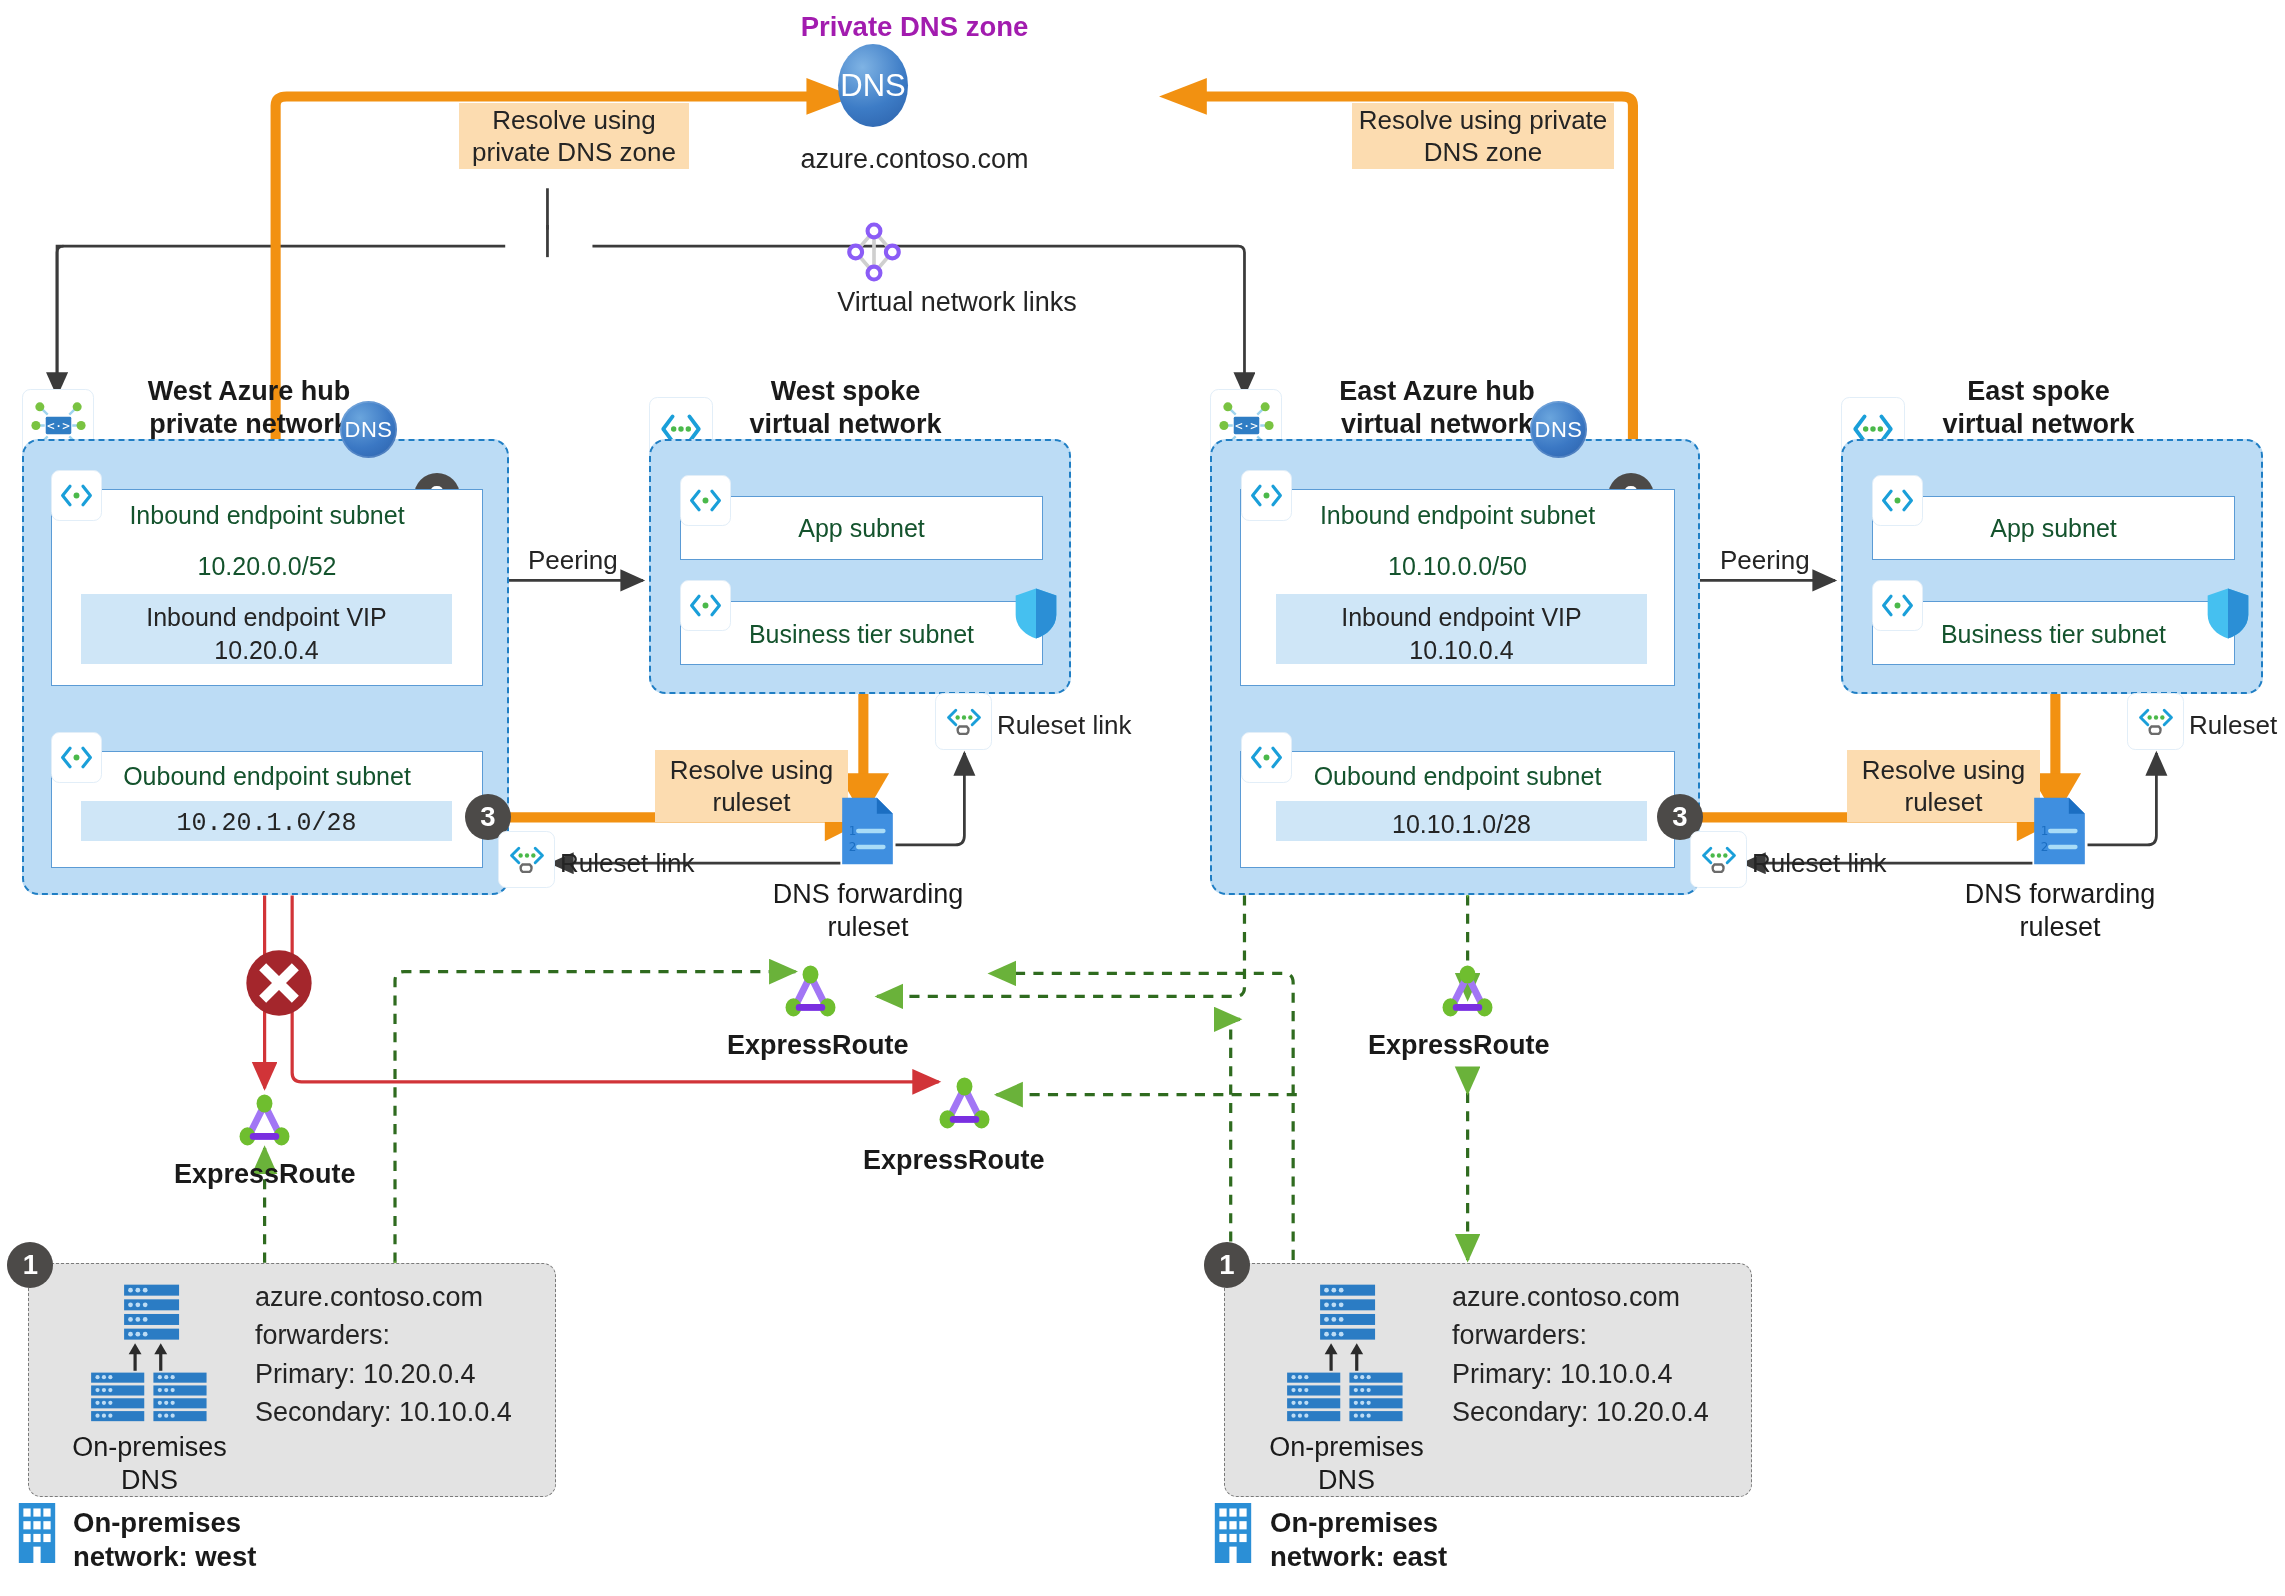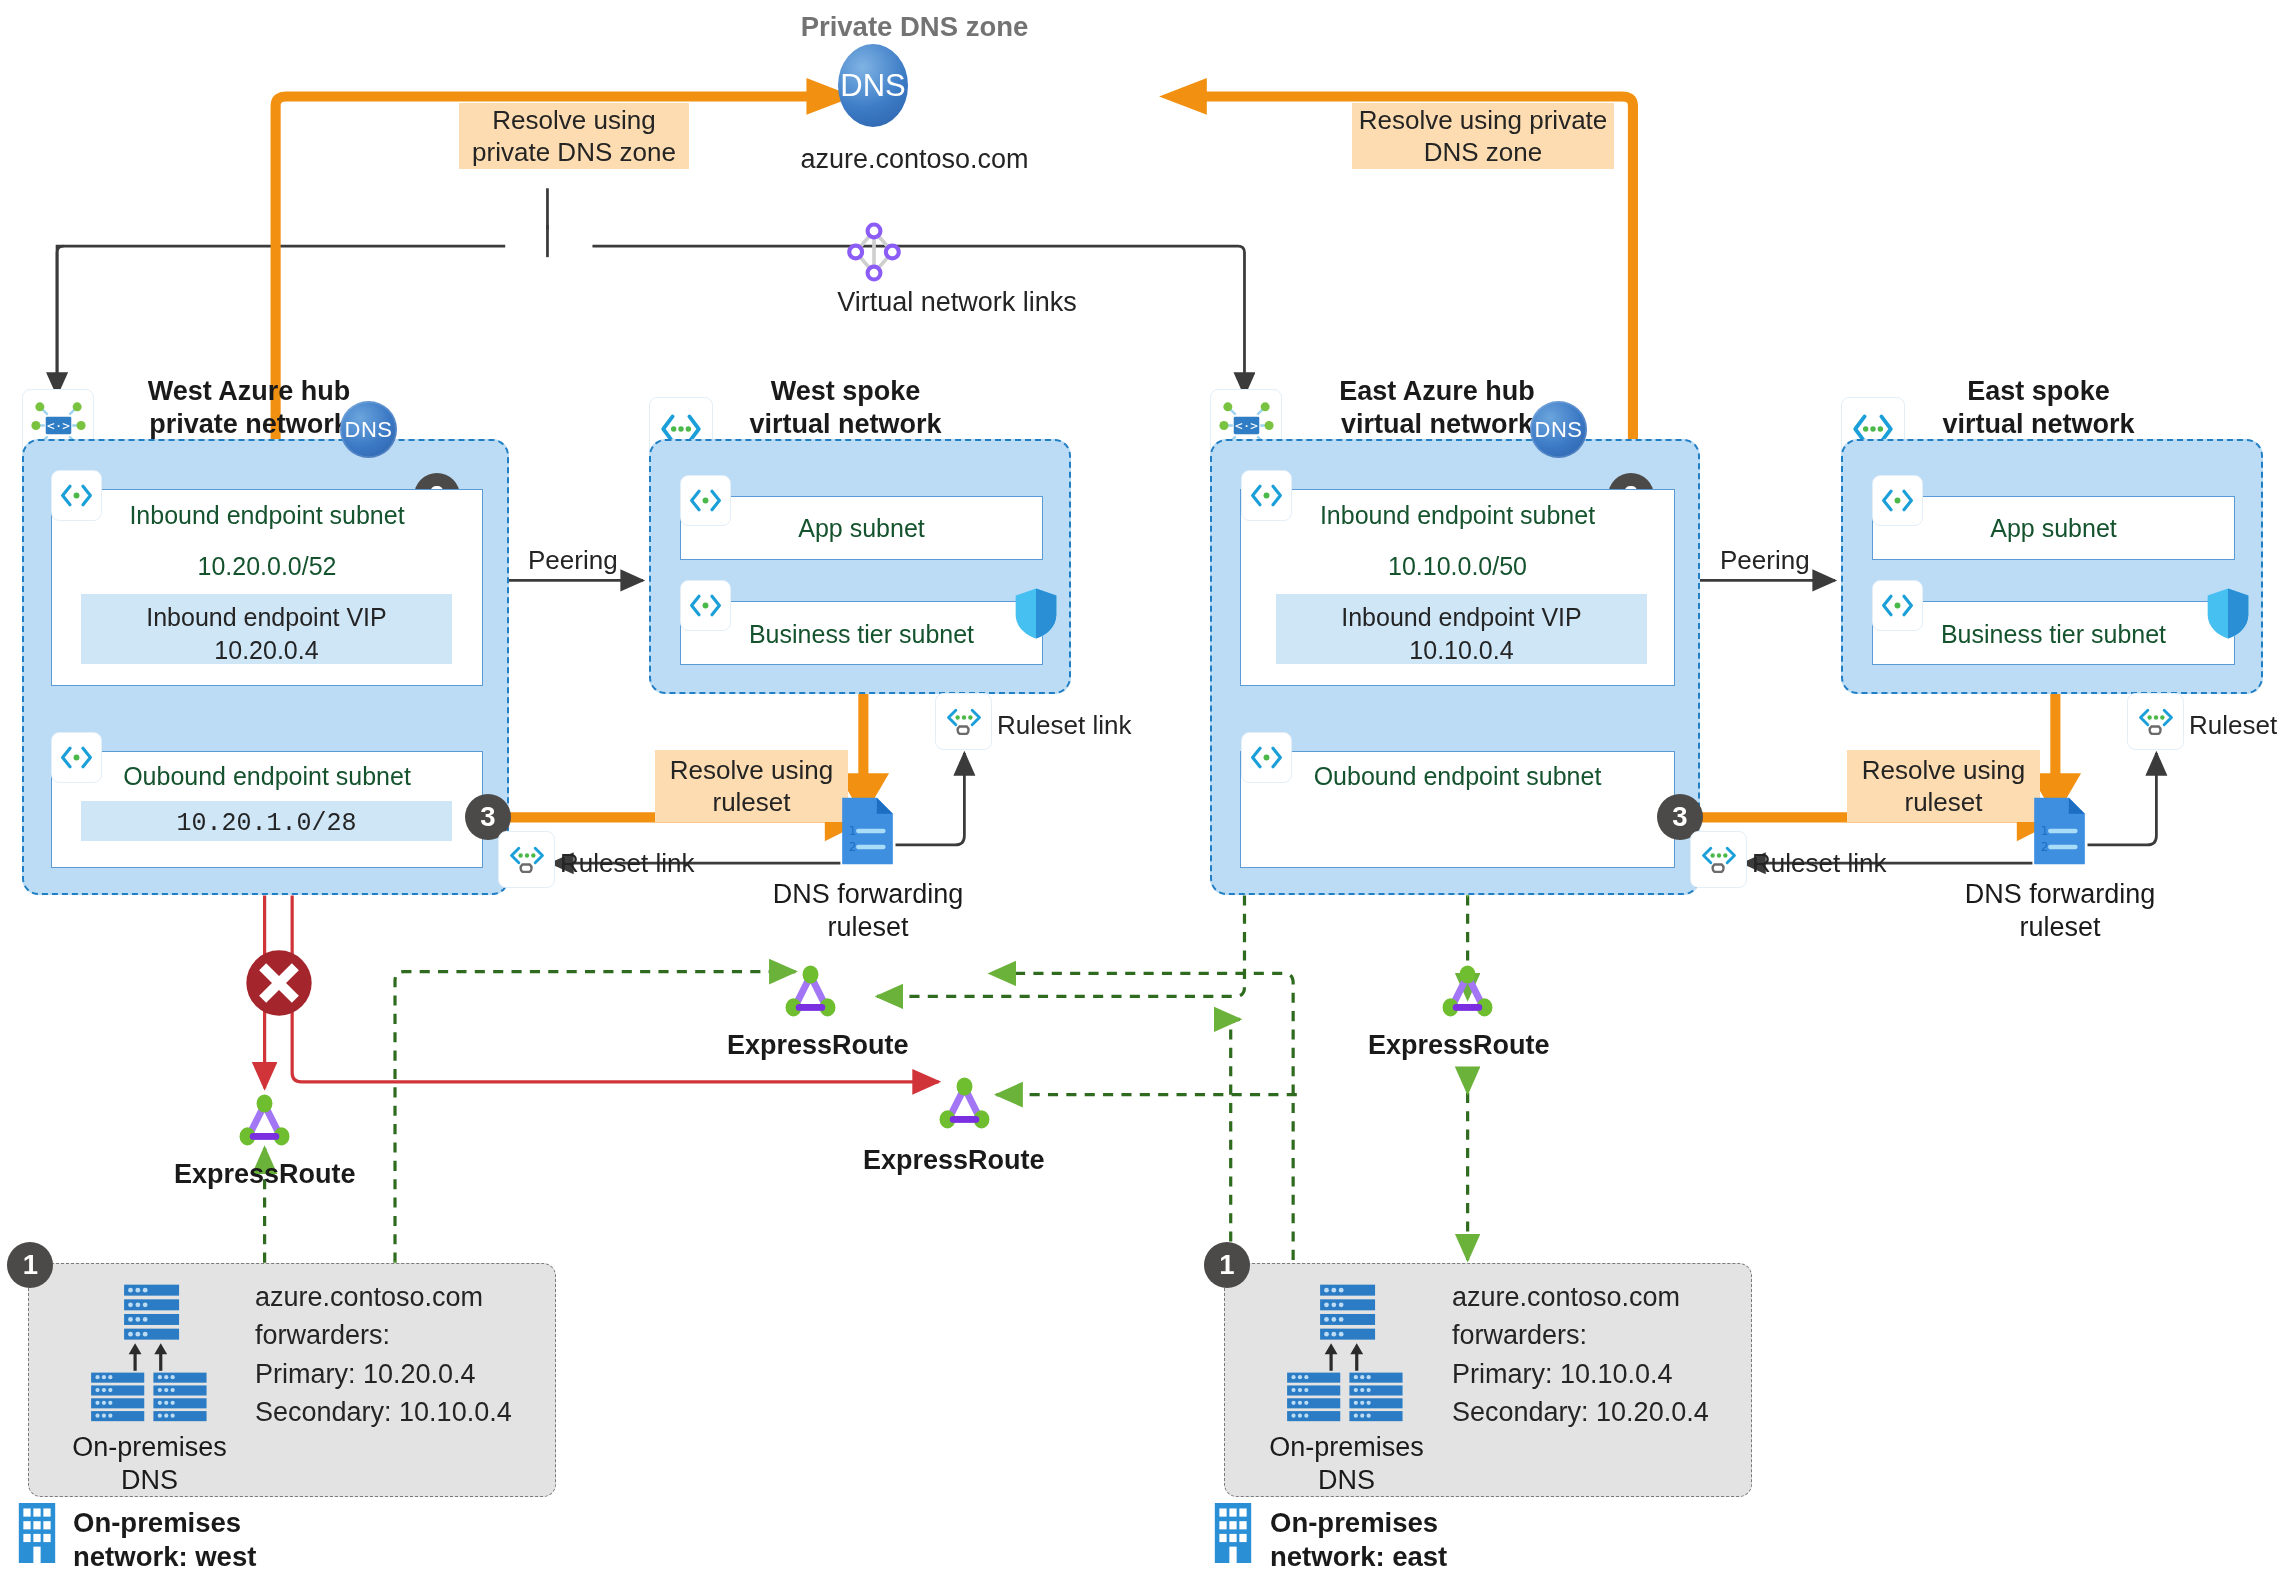--- a/index.html
+++ b/index.html
@@ -29,21 +29,21 @@
   .dnsbadge{position:absolute;border-radius:50%;background:radial-gradient(circle at 35% 30%, #6aa5dd 0%, #3b78c4 55%, #2a5fa8 100%);color:#fff;display:flex;align-items:center;justify-content:center;font-size:22px;letter-spacing:0.5px;box-shadow:inset 0 0 0 1.8px rgba(255,255,255,.14);}
   .dnsbig{position:absolute;border-radius:50%;background:radial-gradient(circle at 35% 28%, #7fb3e4 0%, #3d7cc6 55%, #2a5fa8 100%);color:#fff;display:flex;align-items:center;justify-content:center;font-size:31px;}
 
   
   .onprem{position:absolute;background:#e3e3e3;border:1.8px dashed #7a7a7a;border-radius:13px;box-sizing:border-box;}
   .onprem-txt{position:absolute;font-size:27px;line-height:1.42;color:#242424;white-space:pre;}
 
   .lbl{position:absolute;font-size:26px;color:#242424;white-space:pre;}
   .lbl-b{position:absolute;font-size:27px;font-weight:bold;color:#1a1a1a;white-space:pre;text-align:center;line-height:1.22;}
   .er-lbl{position:absolute;font-size:27px;font-weight:bold;color:#1a1a1a;white-space:pre;}
-  .title{position:absolute;font-size:27.5px;font-weight:bold;color:#737373;text-align:center;white-space:pre;}
+  .title{position:absolute;font-size:27.5px;font-weight:bold;color:#a21caf;text-align:center;white-space:pre;}
 </style>
 </head>
 <body>
 
 <div id="stage">
 
   <svg viewBox="0 0 2489 1739">
     <defs>
       <marker id="ahBlack" markerWidth="11" markerHeight="11" refX="8.2" refY="4" orient="auto">
         <path d="M0,0 L9,4 L0,8 z" fill="#3b3b3b"></path>
@@ -337,20 +337,23 @@
 
   <div class="subnet" style="left:1240px;top:751px;width:435px;height:117px;"></div>
   <div class="icon-tile" style="left:1241px;top:732px;width:51px;height:51px;">
     <svg viewBox="0 0 40 40" style="width:37px;height:37px;position:static;">
       <path d="M13,10 L5,20 L13,30" stroke="#1a9fd9" stroke-width="3.4" fill="none" stroke-linecap="round" stroke-linejoin="round"></path>
       <path d="M27,10 L35,20 L27,30" stroke="#1a9fd9" stroke-width="3.4" fill="none" stroke-linecap="round" stroke-linejoin="round"></path>
       <circle cx="20" cy="20" r="3.2" fill="#4ab94a"></circle>
     </svg>
   </div>
   <div class="subnet-lbl" style="left:1240px;top:762px;width:435px;">Oubound endpoint subnet</div>
+  <div class="vip" style="left:1276px;top:801px;width:371px;height:40px;">
+    <span>10.10.1.0/28</span>
+  </div>
 
   <div class="badge" style="left:1657px;top:794px;">
     <span>3</span>
   </div>
 
   <div class="icon-tile" style="left:1690px;top:831px;width:57px;height:57px;">
     <svg viewBox="0 0 44 44" style="width:40px;height:40px;position:static;">
       <path d="M13,9 L5,17 L13,25" stroke="#1a9fd9" stroke-width="3.2" fill="none" stroke-linecap="round" stroke-linejoin="round"></path>
       <path d="M31,9 L39,17 L31,25" stroke="#1a9fd9" stroke-width="3.2" fill="none" stroke-linecap="round" stroke-linejoin="round"></path>
       <circle cx="15" cy="17" r="2.4" fill="#4ab94a"></circle>

